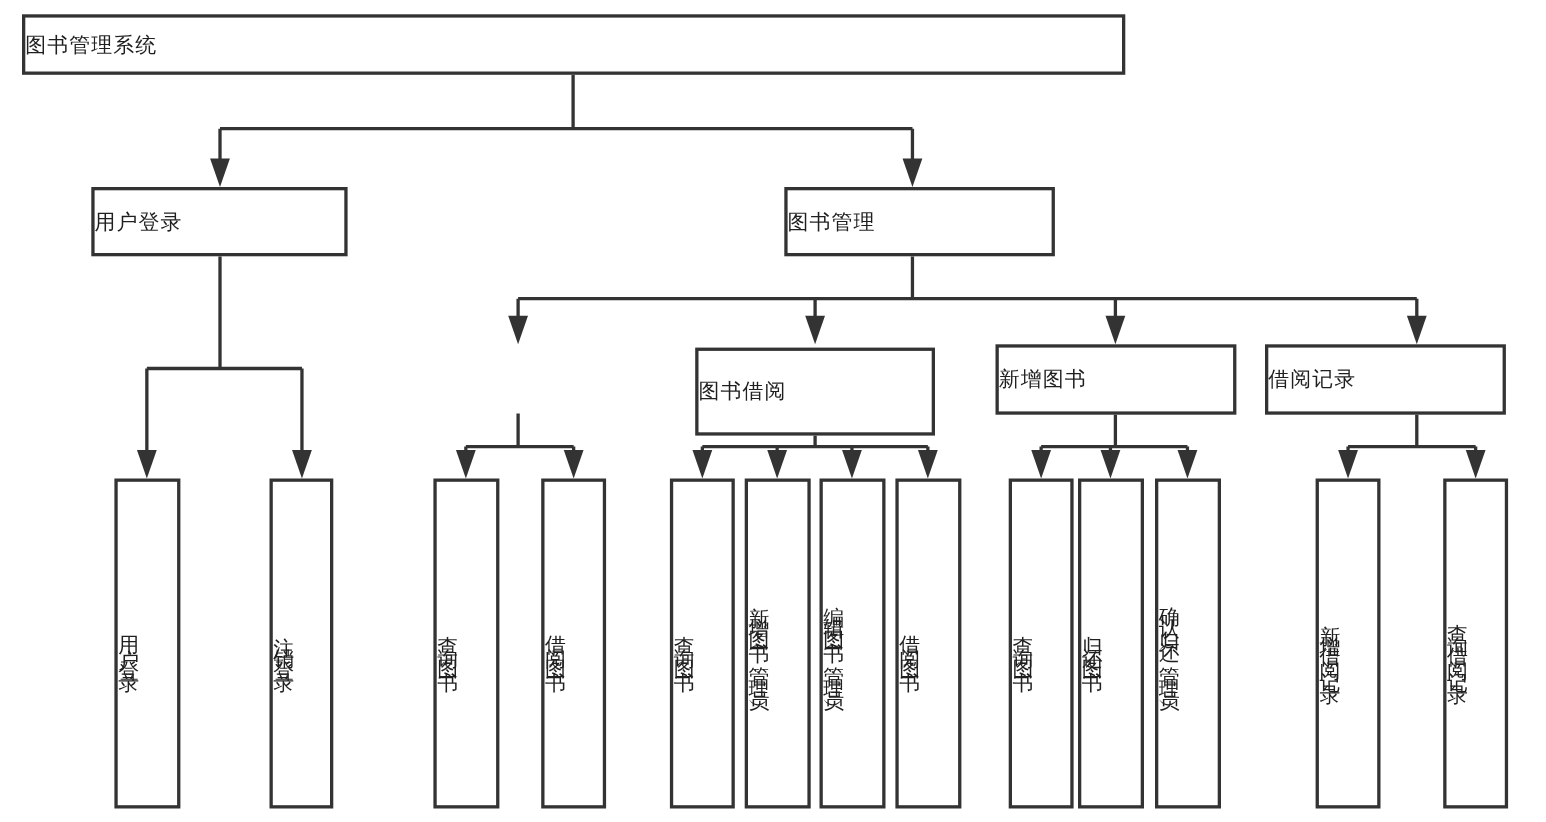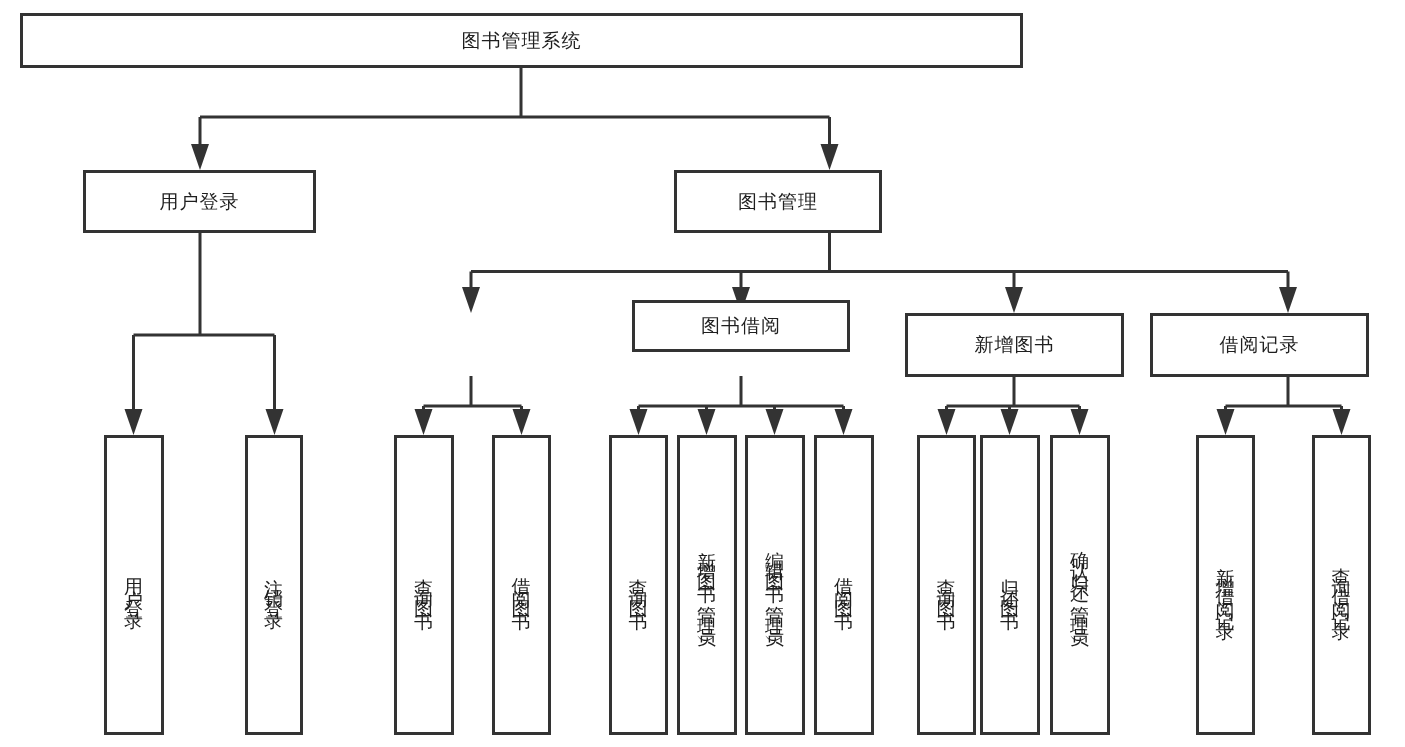--- a/index.html
+++ b/index.html
@@ -37,21 +37,20 @@
     fill: var(--line);
     stroke: none;
   }
   .node {
     position: absolute;
     box-sizing: border-box;
     background: var(--box-bg);
     border: 3px solid var(--border);
     display: flex;
     align-items: center;
-    justify-content: center;
     z-index: 2;
   }
   .node .lbl {
     color: var(--text);
     font-size: 19px;
     white-space: nowrap;
   }
   .node.h .lbl {
     letter-spacing: 1px;
   }
@@ -119,25 +118,25 @@
     </g>
   </svg>
 
   <div class="node h" style="left:20px;top:13px;width:1003px;height:55px">
     <span class="lbl">图书管理系统</span>
   </div>
 
   <div class="node h" style="left:83px;top:170px;width:233px;height:63px">
     <span class="lbl">用户登录</span>
   </div>
-  <div class="node h" style="left:674px;top:170px;width:208px;height:63px">
+  <div class="node h" style="left:713px;top:170px;width:246px;height:63px">
     <span class="lbl">图书管理</span>
   </div>
 
-  <div class="node h" style="left:632px;top:300px;width:218px;height:52px">
+  <div class="node h" style="left:632px;top:316px;width:218px;height:80px">
     <span class="lbl">图书借阅</span>
   </div>
   <div class="node h" style="left:905px;top:313px;width:219px;height:64px">
     <span class="lbl">新增图书</span>
   </div>
   <div class="node h" style="left:1150px;top:313px;width:219px;height:64px">
     <span class="lbl">借阅记录</span>
   </div>
 
   <div class="node v" style="left:104px;top:435px;width:60px;height:300px">

